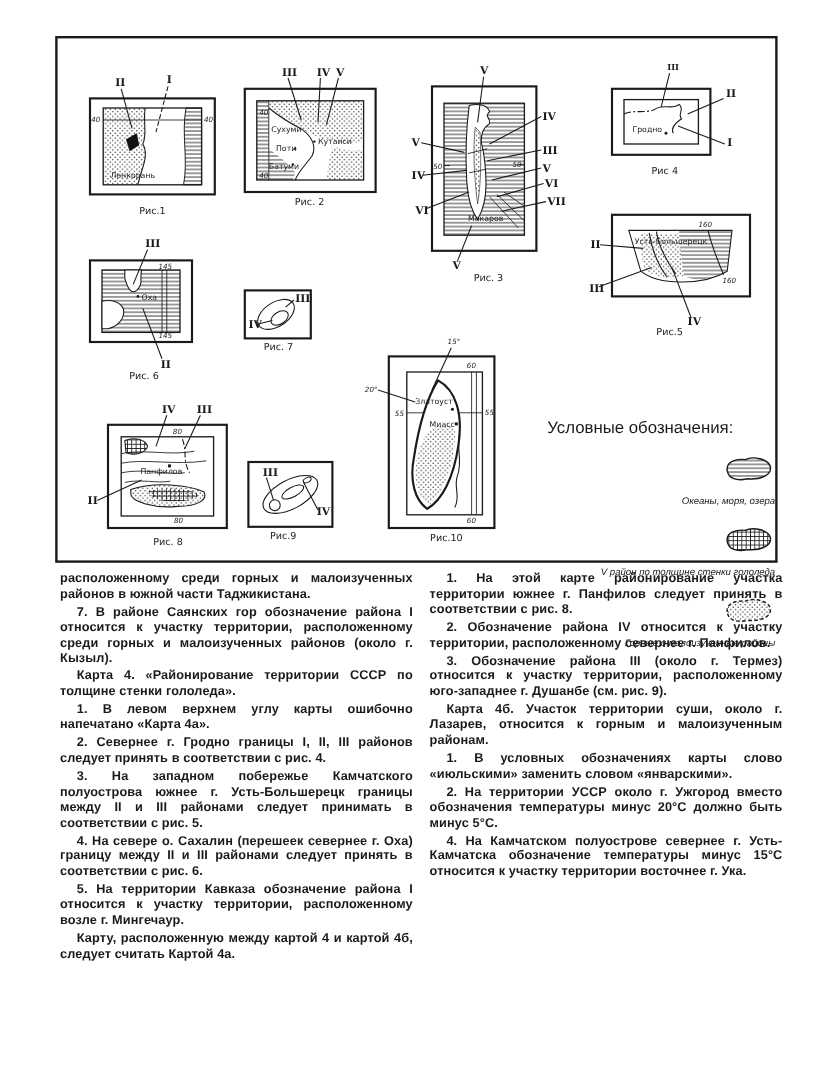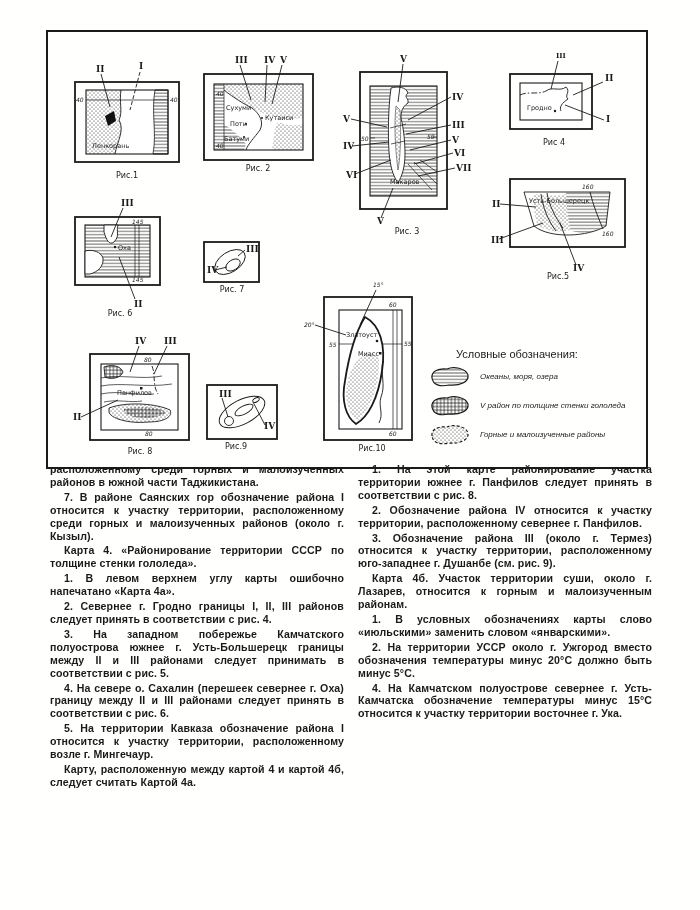--- a/index.html
+++ b/index.html
@@ -14,26 +14,26 @@
   .ln{stroke:#1a1a1a;fill:none;stroke-width:0.9;}
   .thin{stroke:#1a1a1a;fill:none;stroke-width:0.7;}
   .ptr{stroke:#1a1a1a;stroke-width:0.9;}
   .rn{font:bold 9px "DejaVu Serif",serif;fill:#1a1a1a;}
   .rn-s{font:bold 7px "DejaVu Serif",serif;fill:#1a1a1a;}
   .city{font:6.5px "DejaVu Sans",sans-serif;fill:#1a1a1a;}
   .coord{font:italic 6px "DejaVu Sans",sans-serif;fill:#1a1a1a;}
   .cap{font:8px "DejaVu Sans",sans-serif;fill:#1a1a1a;text-anchor:middle;}
   
   .legend{position:absolute;left:380px;top:316px;width:218px;}
-  .legend-title{font-size:11px;margin-left:28px;margin-bottom:2px;}
-  .legend-row{display:flex;align-items:center;margin-top:5px;}
+  .legend-title{font-size:14px;margin-left:28px;margin-bottom:2px;}
+  .legend-row{display:flex;align-items:flex-end;margin-top:5px;flex-direction:column;}
   .legend-row svg{flex:0 0 44px;}
   .legend-label{font-size:8px;font-style:italic;margin-left:8px;line-height:10px;}
   
-  .text-columns{position:absolute;left:50px;top:463px;width:602px;display:flex;gap:14px;}
+  .text-columns{position:absolute;left:50px;top:476px;width:602px;display:flex;gap:14px;}
   .col{width:294px;}
   p.para{margin:0 0 2px 0;text-indent:14px;text-align:justify;font-weight:bold;
          font-size:10.6px;line-height:12.9px;letter-spacing:0.1px;}
   p.para.flush{text-indent:0;}
 </style>
 </head>
 <body>
 
 <div class="page">
 

